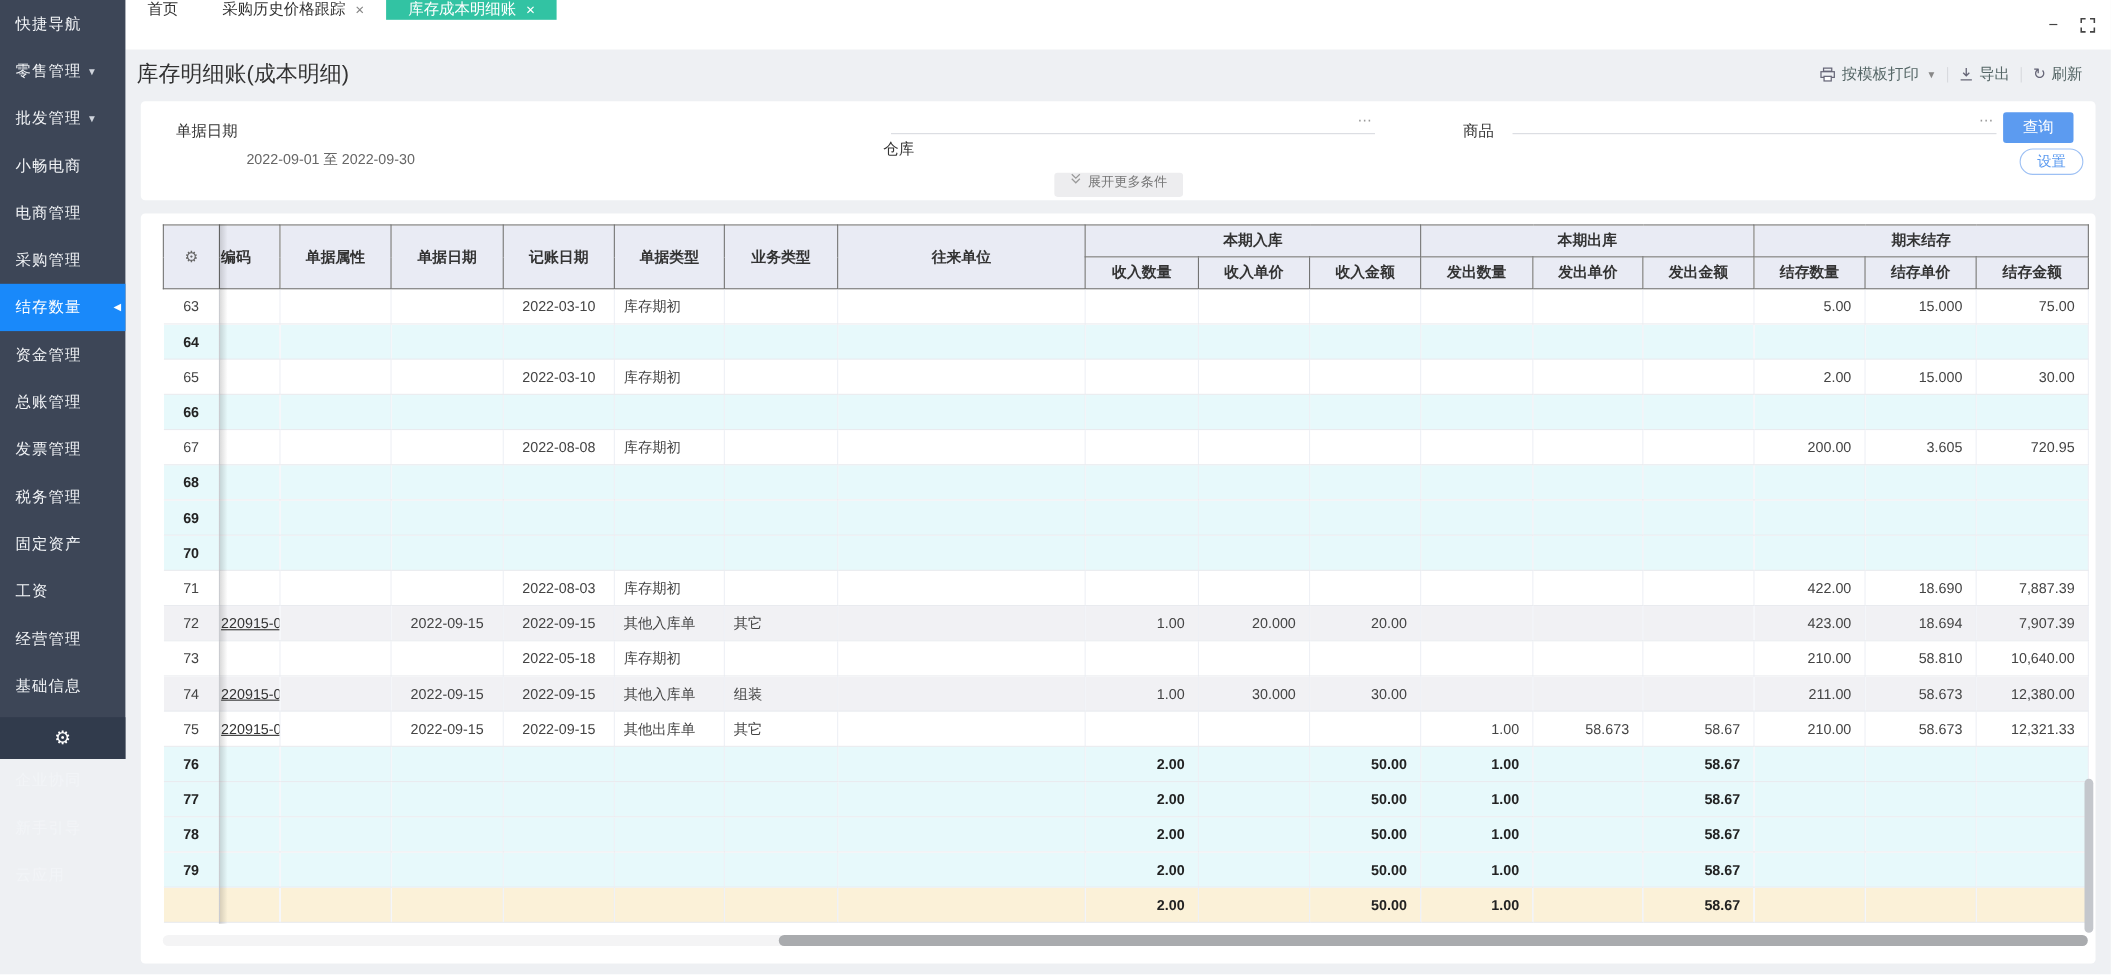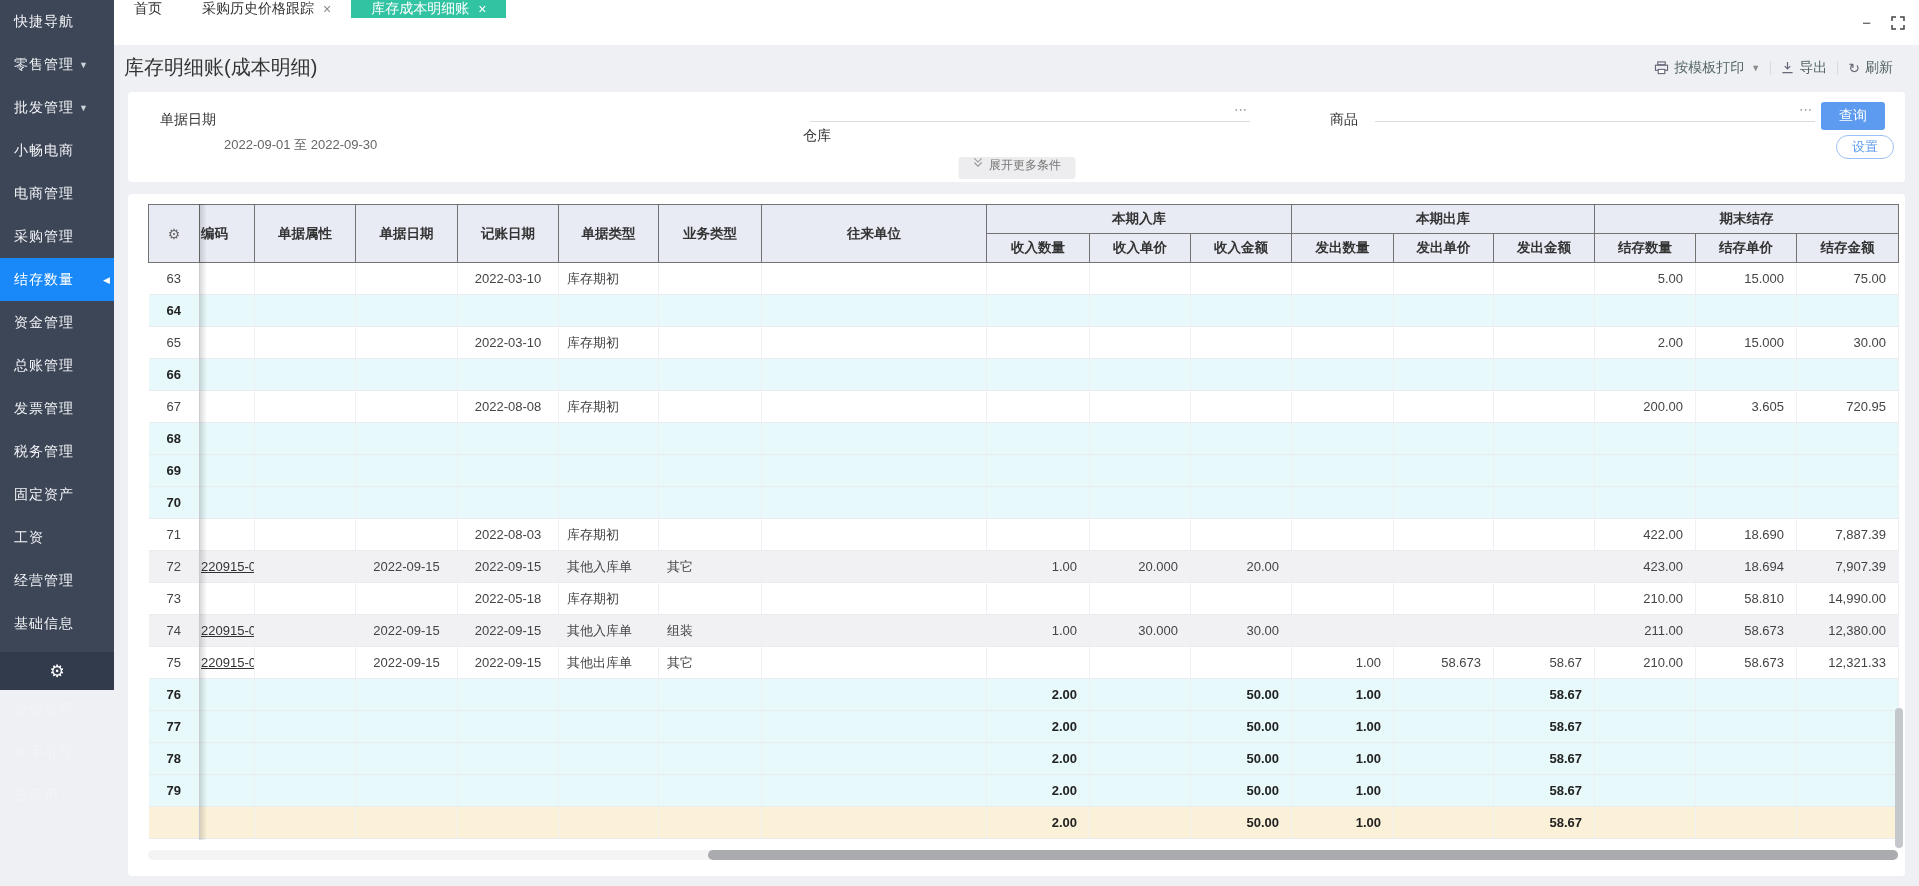--- a/index.html
+++ b/index.html
@@ -487,21 +487,21 @@
                   <td class="c-left"></td>
                   <td class="c-left"></td>
                   <td class="c-right"></td>
                   <td class="c-right"></td>
                   <td class="c-right"></td>
                   <td class="c-right"></td>
                   <td class="c-right"></td>
                   <td class="c-right"></td>
                   <td class="c-right">210.00</td>
                   <td class="c-right">58.810</td>
-                  <td class="c-right">14,990.00</td>
+                  <td class="c-right">10,640.00</td>
                 </tr>
                 <tr class="gray">
                   <td class="c-center">74</td>
                   <td class="c-left c-code"><span class="link">220915-0</span></td>
                   <td class="c-left"></td>
                   <td class="c-center">2022-09-15</td>
                   <td class="c-center">2022-09-15</td>
                   <td class="c-left">其他入库单</td>
                   <td class="c-left">组装</td>
                   <td class="c-left"></td>

